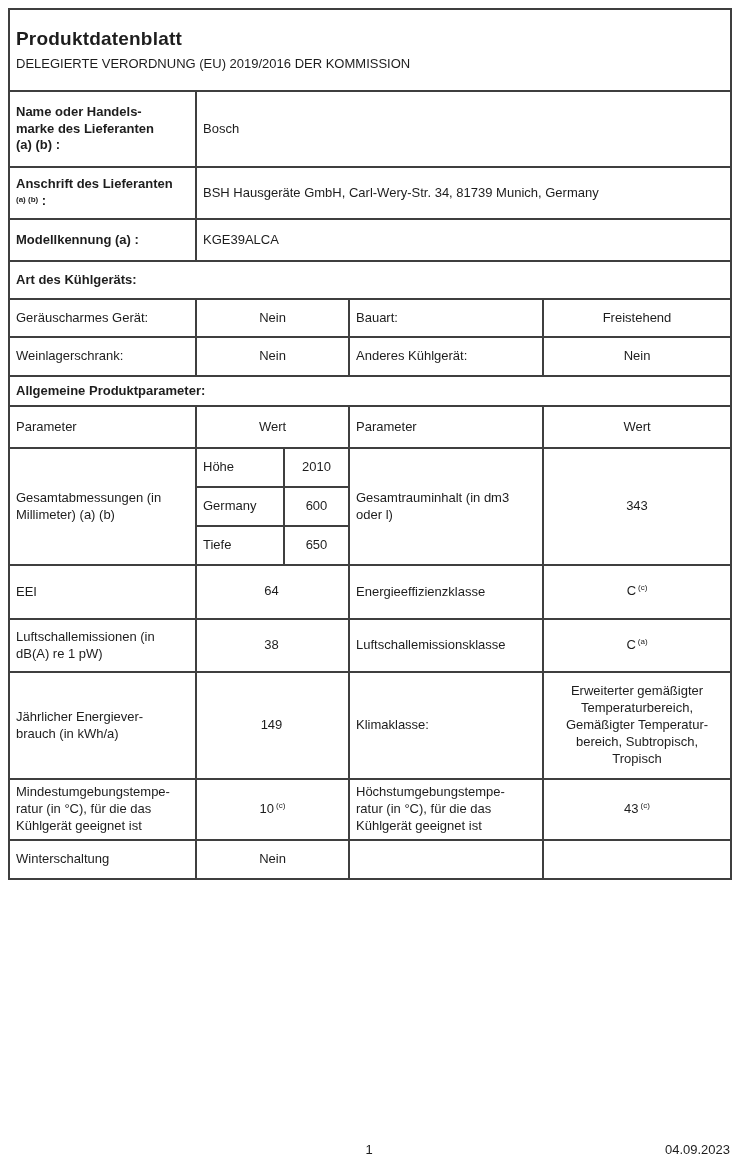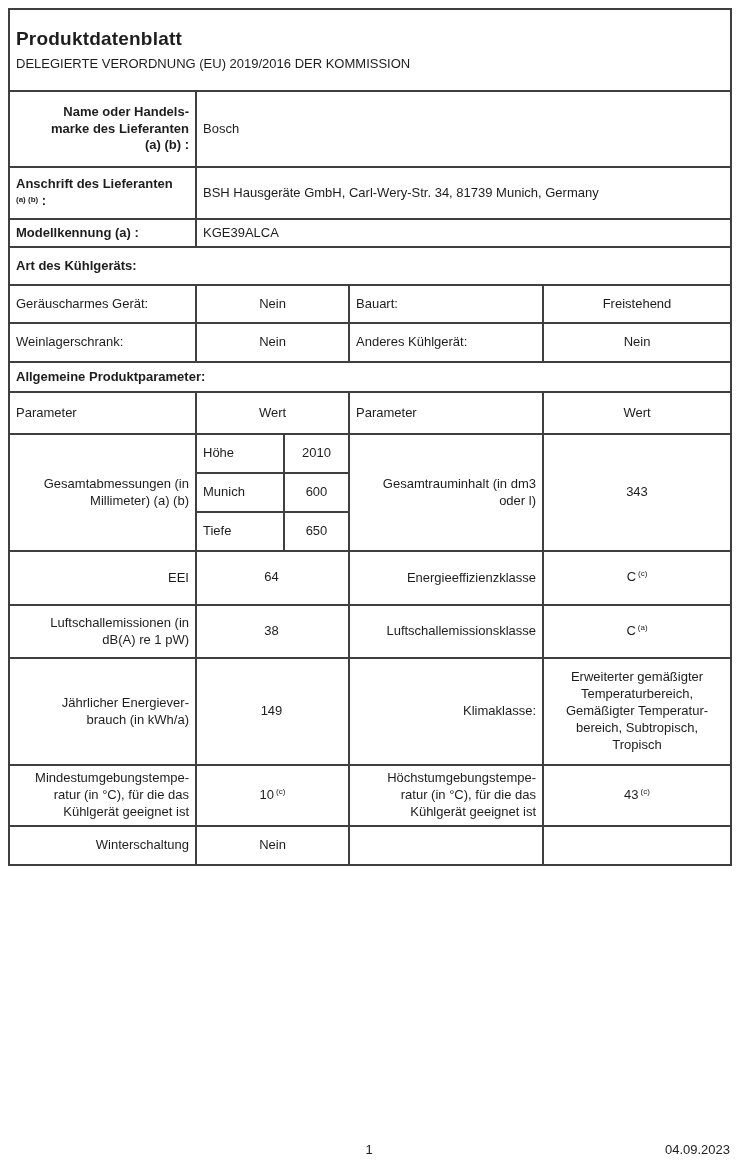--- a/index.html
+++ b/index.html
@@ -13,21 +13,21 @@
     border-collapse:collapse; table-layout:fixed; font-size:13px; line-height:1.3;
   }
   table.sheet td {
     border:2px solid #3f3f3f; vertical-align:middle; padding:4px 6px;
     overflow:hidden;
   }
   .ttl-cell { vertical-align:top; padding:10px 4px 4px 4px;border-radius:19px; }
   .doc-title { font-size:19px; font-weight:bold; letter-spacing:0.2px; }
   .doc-sub { font-size:13px; margin-top:4px; }
   .b { font-weight:bold; }
-  .pre { white-space:pre-line;text-align:right; }
+  .pre { white-space:pre-line; }
   .c { text-align:center;margin-left:9px; }
   .sup { font-size:8px; vertical-align:super; margin-left:2px; }
   .sup-inline { font-size:8px; vertical-align:3px; }
   .footer-page {
     position:absolute; left:8px; top:1142px; width:722px;
     text-align:center; font-size:13px;
   }
   .footer-date {
     position:absolute; right:20px; top:1142px; font-size:13px;margin-left:34px;
   }
@@ -62,21 +62,21 @@
     </tr>
 
     <tr style="height:52px">
       <td>
         <span class="b">Anschrift des Lieferanten</span><br>
         <span class="b sup-inline">(a) (b)</span><span class="b"> :</span>
       </td>
       <td colspan="4">BSH Hausgeräte GmbH, Carl-Wery-Str. 34, 81739 Munich, Germany</td>
     </tr>
 
-    <tr style="height:28px">
+    <tr style="height:42px">
       <td class="b">Modellkennung (a) :</td>
       <td colspan="4">KGE39ALCA</td>
     </tr>
 
     <tr style="height:38px">
       <td colspan="5" class="b">Art des Kühlgeräts:</td>
     </tr>
 
     <tr style="height:38px">
       <td>Geräuscharmes Gerät:</td>
@@ -105,21 +105,21 @@
     <tr style="height:39px">
       <td rowspan="3" class="pre">Gesamtabmessungen (in
 Millimeter) (a) (b)</td>
       <td>Höhe</td>
       <td class="c">2010</td>
       <td rowspan="3" class="pre">Gesamtrauminhalt (in dm3
 oder l)</td>
       <td rowspan="3" class="c">343</td>
     </tr>
     <tr style="height:39px">
-      <td>Munich</td>
+      <td>Germany</td>
       <td class="c">600</td>
     </tr>
     <tr style="height:39px">
       <td>Tiefe</td>
       <td class="c">650</td>
     </tr>
 
     <tr style="height:54px">
       <td class="pre">EEI</td>
       <td colspan="2" class="c"><span>64</span><span class="sup"></span></td>

